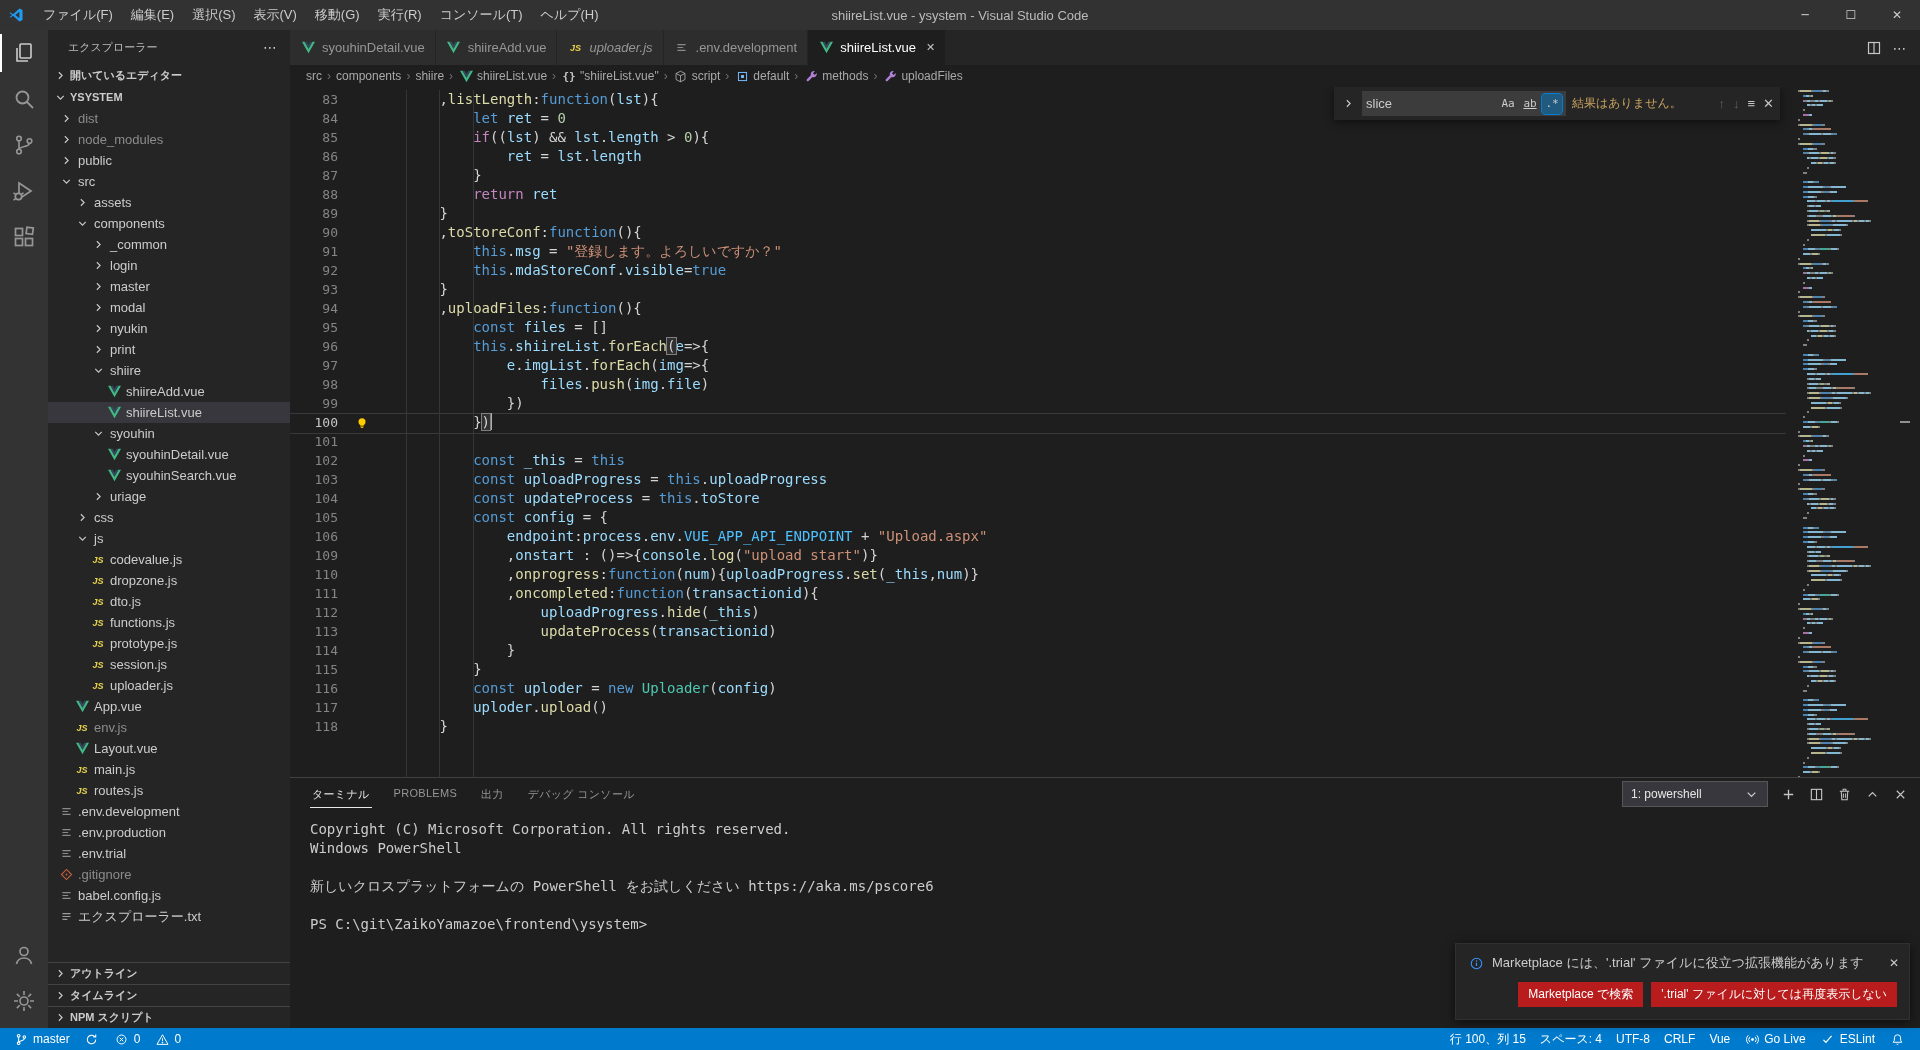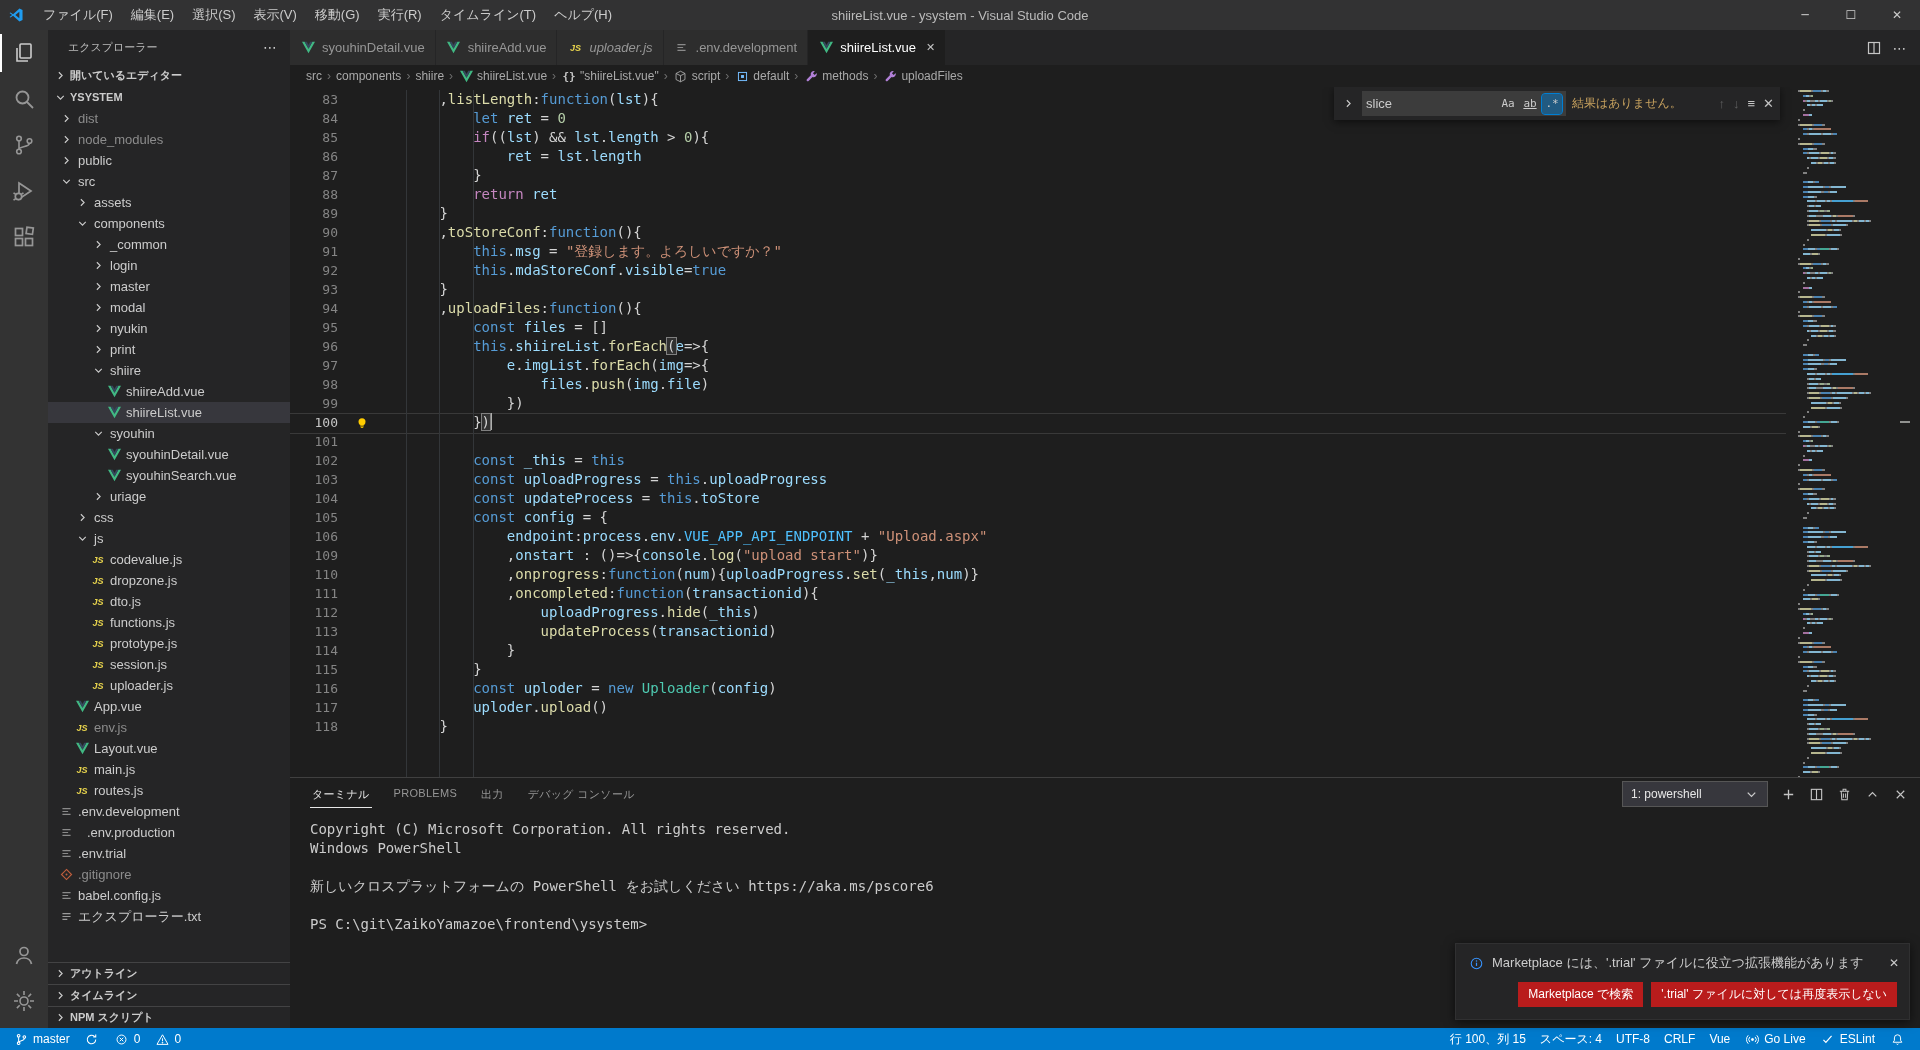--- a/index.html
+++ b/index.html
@@ -116,21 +116,21 @@
           <path fill="#1f9cf0" d="M17.2 2.4 7.6 11 3.9 8.2l-1.6.8 3.9 3-3.9 3 1.6.8 3.7-2.8 9.6 8.6 4.6-2.2V4.6zM17 7.2v9.6L11 12z"></path>
         </svg>
     </span>
     <div id="menubar" style="display:flex">
         <div class="menu-item">ファイル(F)</div>
         <div class="menu-item">編集(E)</div>
         <div class="menu-item">選択(S)</div>
         <div class="menu-item">表示(V)</div>
         <div class="menu-item">移動(G)</div>
         <div class="menu-item">実行(R)</div>
-        <div class="menu-item">タイムライン(T)</div>
+        <div class="menu-item">コンソール(T)</div>
         <div class="menu-item">ヘルプ(H)</div>
       </div>
     <div class="win-title">shiireList.vue - ysystem - Visual Studio Code</div>
     <div class="win-controls">
       <div class="win-btn">─</div>
       <div class="win-btn">☐</div>
       <div class="win-btn">✕</div>
     </div>
   </div>
 
@@ -461,21 +461,21 @@
             <span class="lbl">routes.js</span>
           </div>
           <div class="trow" style="padding-left: 10px;">
             <span class="ic small">
               <svg viewBox="0 0 16 16">
                 <path d="M3 4.5h10M3 8h7M3 11.5h10" stroke="#8a8a8a" stroke-width="1.5" fill="none"></path>
               </svg>
             </span>
             <span class="lbl">.env.development</span>
           </div>
-          <div class="trow" style="padding-left: 10px; gap: 9px;">
+          <div class="trow" style="padding-left: 10px;">
             <span class="ic small">
               <svg viewBox="0 0 16 16">
                 <path d="M3 4.5h10M3 8h7M3 11.5h10" stroke="#8a8a8a" stroke-width="1.5" fill="none"></path>
               </svg>
             </span>
             <span class="lbl">.env.production</span>
           </div>
           <div class="trow" style="padding-left: 10px;">
             <span class="ic small">
               <svg viewBox="0 0 16 16">

